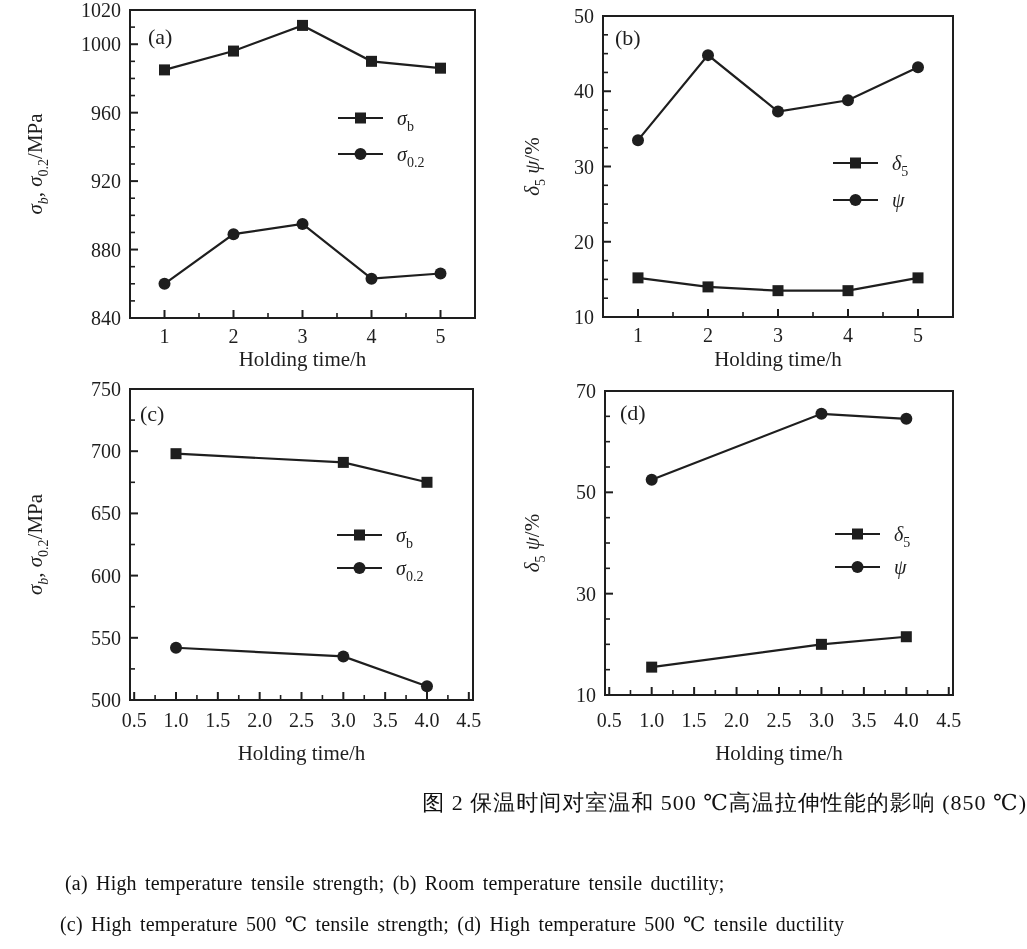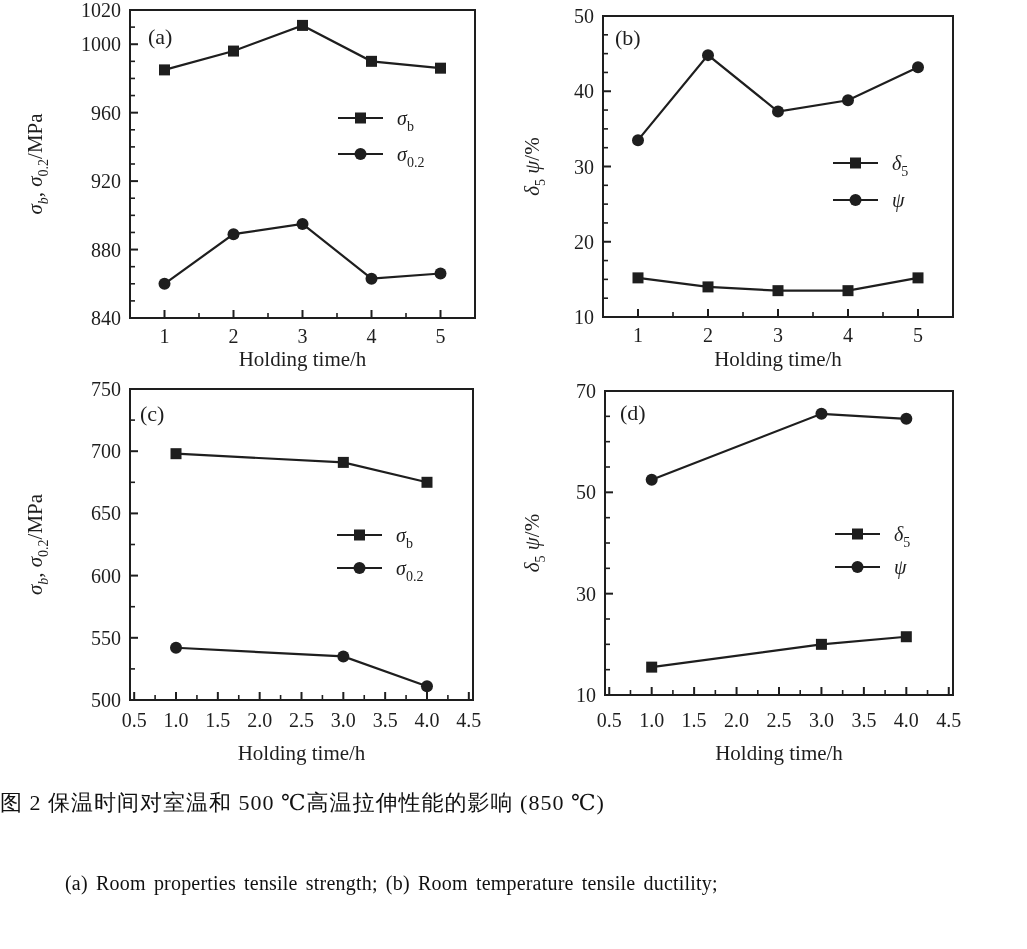--- a/index.html
+++ b/index.html
@@ -6,21 +6,21 @@
   .page{
     position:relative;width:1027px;height:949px;background:#ffffff;
     font-family:"Liberation Serif","DejaVu Serif",serif;color:#1a1a1a;overflow:hidden;
   }
   .chart{position:absolute;}
   #chart-a{left:0;top:0;}
   #chart-b{left:513px;top:0;}
   #chart-c{left:0;top:375px;}
   #chart-d{left:513px;top:375px;}
   .cap{position:absolute;white-space:nowrap;color:#111;}
-  .cap-zh{top:788px;left:0;width:1027px;text-align:left;font-size:22px;letter-spacing:1px;}
+  .cap-zh{top:788px;left:0;width:1027px;text-align:right;font-size:22px;letter-spacing:1px;}
   .cap-en{top:831px;left:8px;font-size:20px;word-spacing:3px;letter-spacing:0.2px;}
   .cap-ab{top:872px;left:65px;font-size:20px;word-spacing:3px;letter-spacing:0.2px;}
   .cap-cd{top:912px;left:60px;font-size:20px;word-spacing:3px;letter-spacing:0.2px;}
 </style>
 </head>
 <body>
 
 <div class="page">
   <div class="chart" id="chart-a"><svg width="513" height="375" viewBox="0 0 513 375" style="font-family: &quot;Liberation Serif&quot;, &quot;DejaVu Serif&quot;, serif;">
         <rect x="130" y="10" width="345" height="308" fill="none" stroke="#1e1e1e" stroke-width="2"></rect>
@@ -306,14 +306,15 @@
           <line x1="322" y1="192" x2="367" y2="192" stroke="#1e1e1e" stroke-width="2.2"></line>
           <circle cx="344.5" cy="192" r="6" fill="#1e1e1e"></circle>
           <text x="381" y="199" font-size="20" fill="#1e1e1e"><tspan font-style="italic">ψ</tspan></text>
         </g>
         <text x="107" y="45" font-size="22" fill="#1e1e1e">(d)</text>
         <text x="266" y="385" text-anchor="middle" font-size="21" fill="#1e1e1e">Holding time/h</text>
         <text transform="translate(26,168) rotate(-90)" text-anchor="middle" font-size="21" fill="#1e1e1e"><tspan font-style="italic">δ</tspan><tspan dy="6" font-size="14">5</tspan><tspan dy="-6"> </tspan><tspan font-style="italic">ψ</tspan><tspan>/%</tspan></text>
       </svg></div>
 
   <div class="cap cap-zh">图 2  保温时间对室温和 500 ℃高温拉伸性能的影响 (850 ℃)</div>
-  <div class="cap cap-ab">(a) Room properties tensile strength;  (b) Room temperature tensile ductility;</div>
+  <div class="cap cap-ab">(a) High temperature tensile strength;  (b) Room temperature tensile ductility;</div>
+  <div class="cap cap-cd">(c) High temperature 500 ℃ tensile strength;  (d) High temperature 500 ℃ tensile ductility</div>
 </div>
 
 </body></html>

